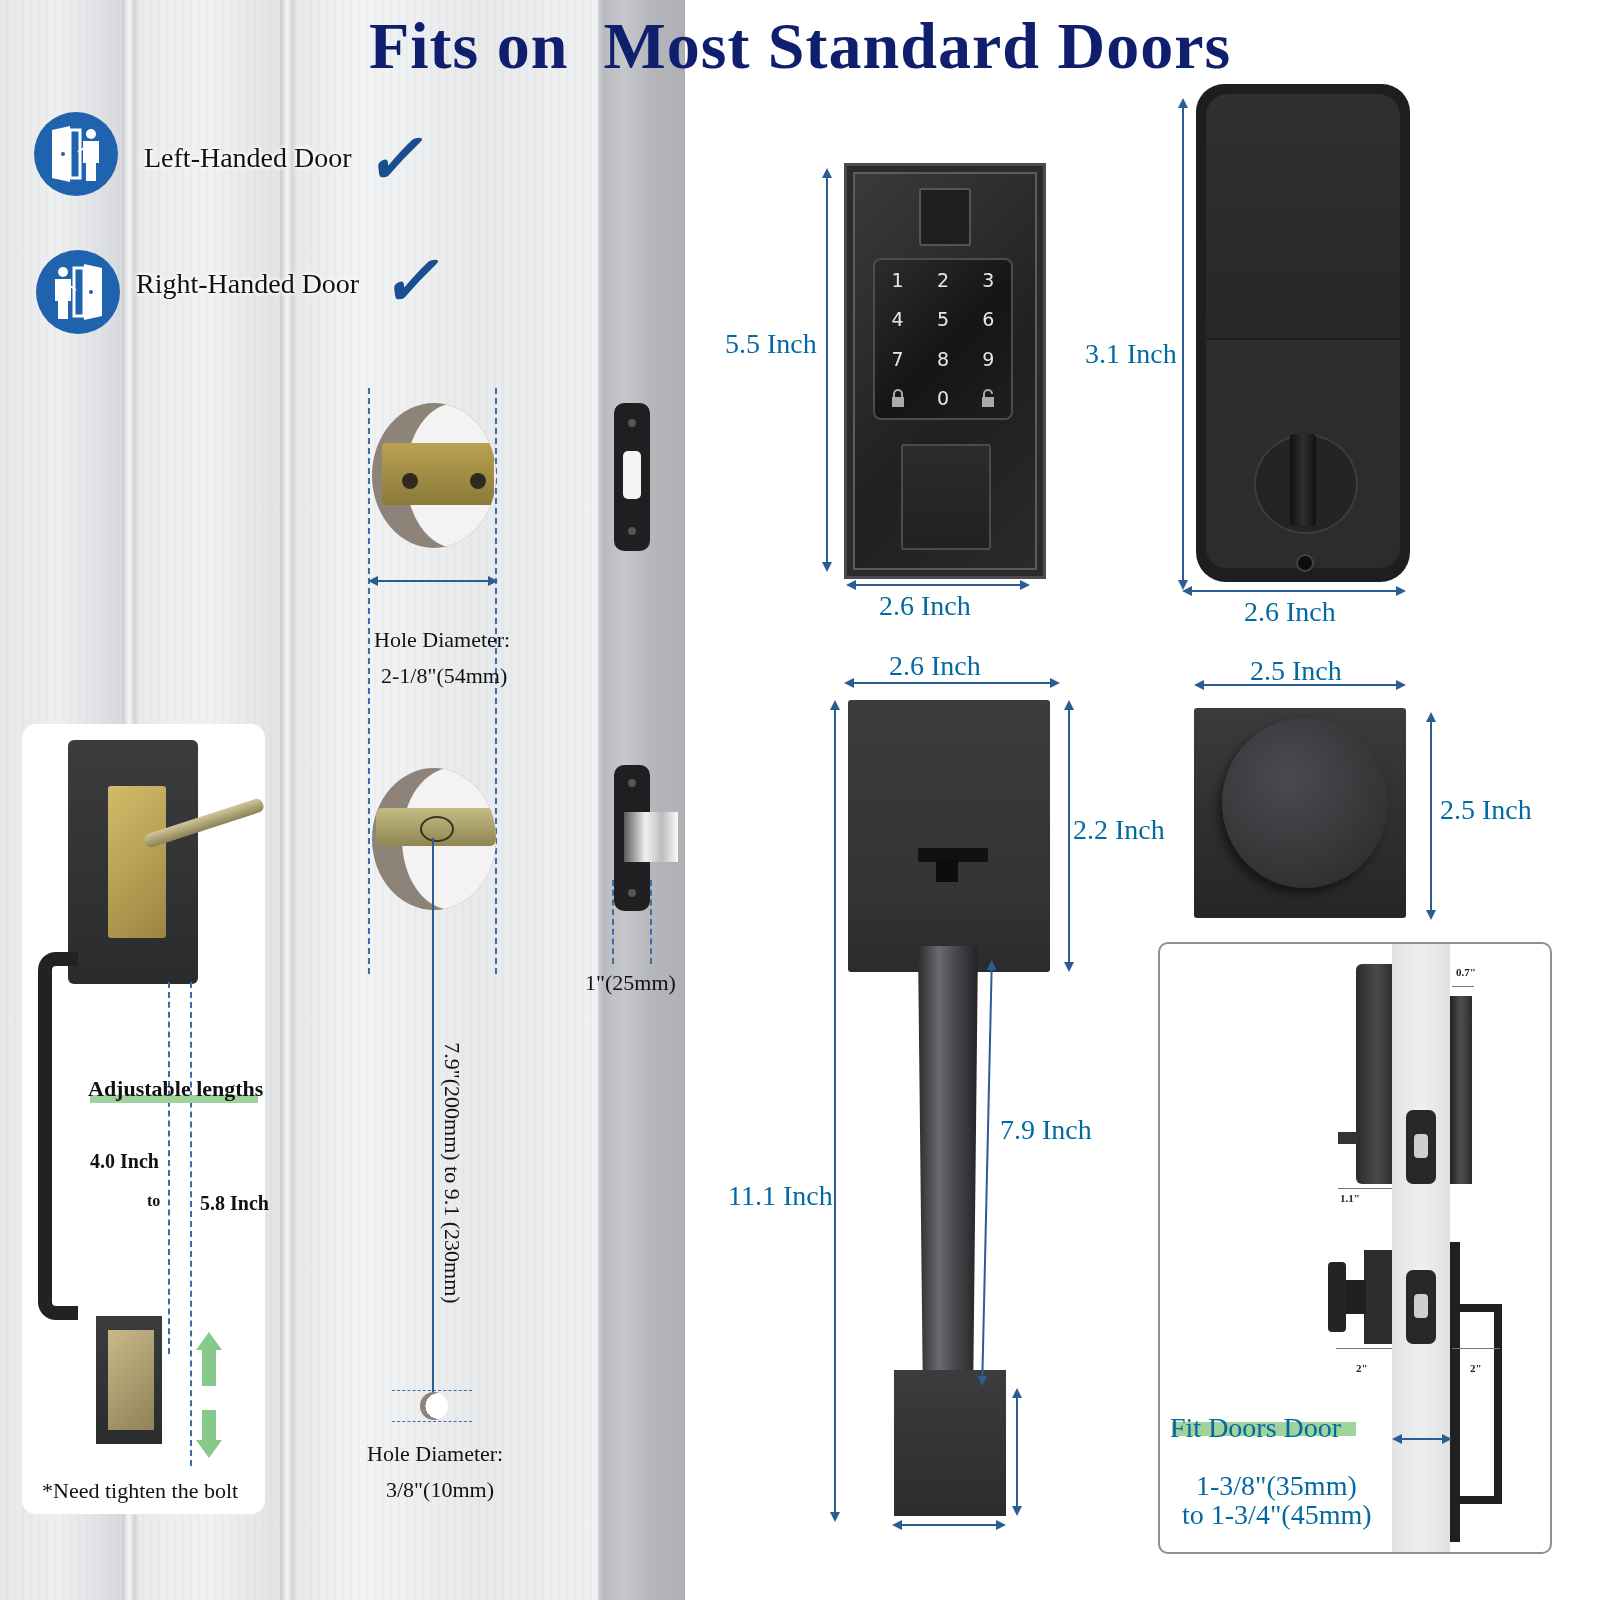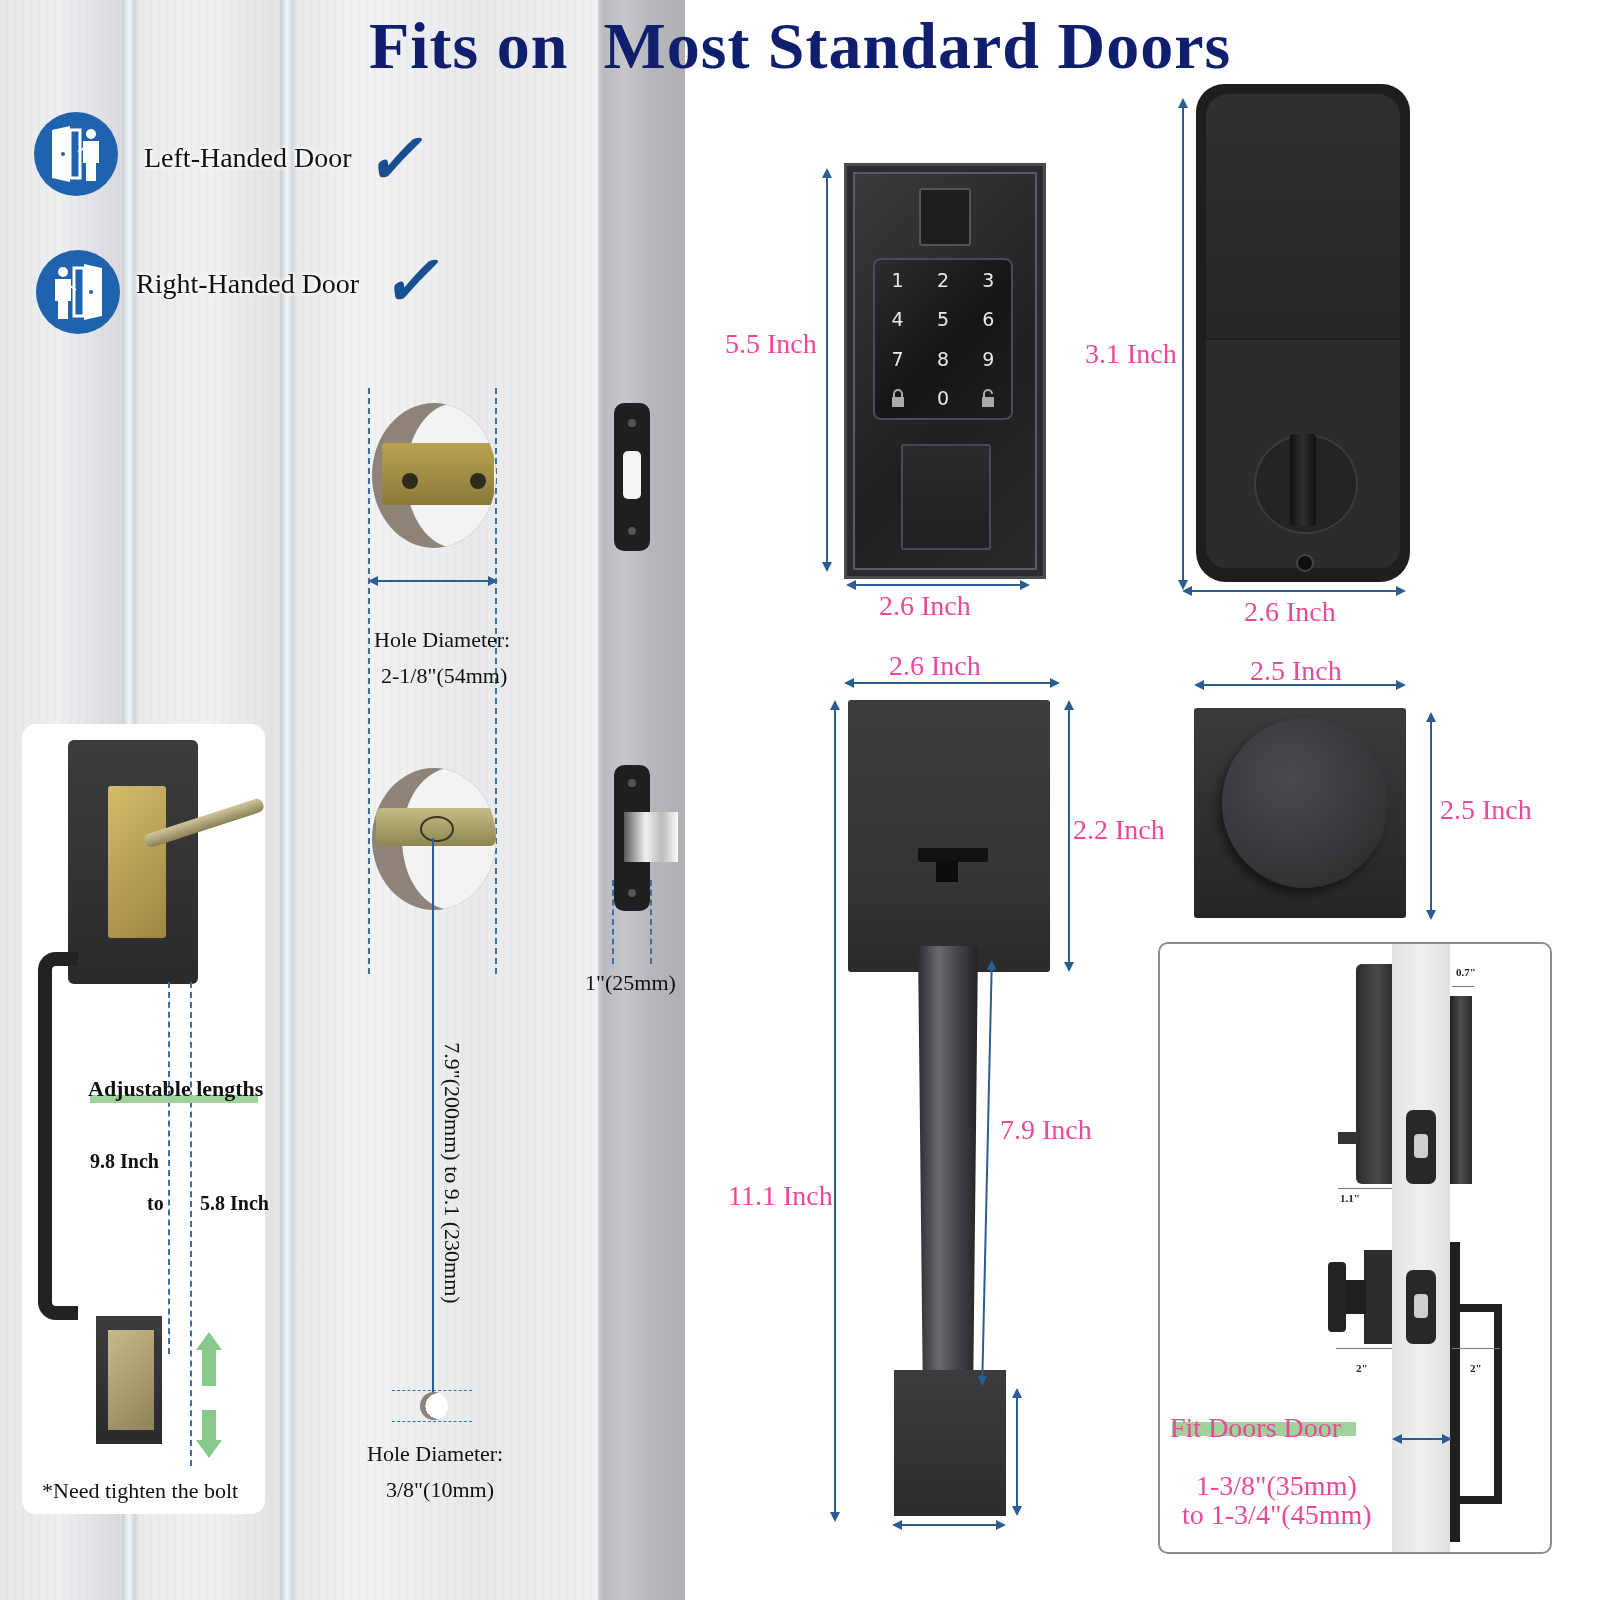--- a/index.html
+++ b/index.html
@@ -7,21 +7,21 @@
   .abs{position:absolute;}
   
   .door-bg{left:0;top:0;width:600px;height:1600px;background:linear-gradient(90deg,#e6e7e9 0%,#eeeff1 10%,#d8dadd 20%,#e9eaec 21%,#f0f1f2 35%,#e3e4e6 45%,#f2f3f4 60%,#e8e9eb 80%,#eef0f1 100%);}
   .panel-groove{top:0;width:18px;height:1600px;background:linear-gradient(90deg,#c9ccd0,#f4f5f6 40%,#d2d5d8 70%,#eceded);}
   .door-edge{left:598px;top:0;width:87px;height:1600px;background:linear-gradient(90deg,#d0d2d5 0%,#b9bbbe 6%,#c5c7ca 30%,#b5b7ba 60%,#aeb0b3 100%);}
   .wood-lines{left:0;top:0;width:600px;height:1600px;background:repeating-linear-gradient(90deg,rgba(255,255,255,0) 0px,rgba(255,255,255,0) 6px,rgba(190,193,197,0.18) 7px,rgba(255,255,255,0) 8px);}
   .title{left:0;top:8px;width:1600px;text-align:center;font-weight:bold;font-size:66px;color:#0f1f6e;letter-spacing:1px;white-space:pre;}
   .handed-icon{width:84px;height:84px;border-radius:50%;background:#1f62ad;display:flex;align-items:center;justify-content:center;}
   .handed-label{font-size:28px;color:#111;text-shadow:0 0 4px #fff,0 0 4px #fff,0 0 6px #fff;}
   .check{font-size:70px;color:#1a4f8f;font-weight:bold;transform:skewX(-12deg);}
-  .dim{font-size:28px;color:#ec4899;white-space:nowrap;}
+  .dim{font-size:28px;color:#0369a1;white-space:nowrap;}
   .dim-sm{font-size:22px;color:#111;white-space:nowrap;}
   .dim-xs{font-size:11px;color:#222;font-weight:bold;white-space:nowrap;}
   .vline{width:0;border-left:2px solid #2b5d93;}
   .hline{height:0;border-top:2px solid #2b5d93;}
   .dashv{width:0;border-left:2px dashed #3d6fa6;}
   .dashh{height:0;border-top:1px dashed #3d6fa6;}
   .arrow-up::before,.arrow-down::after{content:"";position:absolute;left:-6px;border-left:5px solid transparent;border-right:5px solid transparent;}
   .arrow-up::before{top:-2px;border-bottom:10px solid #2b5d93;}
   .arrow-down::after{bottom:-2px;border-top:10px solid #2b5d93;}
   .arrow-l::before,.arrow-r::after{content:"";position:absolute;top:-6px;border-top:5px solid transparent;border-bottom:5px solid transparent;}
@@ -115,22 +115,22 @@
   <div class="abs dark-metal" style="left:46px;top:16px;width:130px;height:244px;border-radius:6px;"></div>
   <div class="abs" style="left:86px;top:62px;width:58px;height:152px;background:linear-gradient(135deg,#d4bb6a,#9c8540);border-radius:3px;"></div>
   <div class="abs" style="left:120px;top:92px;width:124px;height:14px;background:linear-gradient(180deg,#d2c79c,#8c8055);transform:rotate(-18deg);border-radius:6px;"></div>
   <div class="abs" style="left:16px;top:228px;width:40px;height:368px;border:14px solid #222;border-right:none;border-radius:18px 0 0 18px;box-sizing:border-box;"></div>
   <div class="abs dark-metal" style="left:74px;top:592px;width:66px;height:128px;"></div>
   <div class="abs" style="left:86px;top:606px;width:46px;height:100px;background:linear-gradient(135deg,#c9b98b,#8f8257);"></div>
   <div class="abs dashv" style="left:146px;top:258px;height:372px;"></div>
   <div class="abs dashv" style="left:168px;top:258px;height:484px;"></div>
   <div class="abs green-hl" style="left:68px;top:371px;width:168px;"></div>
   <div class="abs dim-sm" style="left:66px;top:352px;font-weight:bold;">Adjustable lengths</div>
-  <div class="abs dim-sm" style="left:68px;top:426px;font-weight:bold;font-size:20px;">9.8 Inch</div>
-  <div class="abs dim-sm" style="left:125px;top:468px;font-weight:bold;font-size:20px;">to</div>
+  <div class="abs dim-sm" style="left:68px;top:426px;font-weight:bold;font-size:20px;">4.0 Inch</div>
+  <div class="abs dim-sm" style="left:125px;top:468px;font-weight:bold;font-size:16px;">to</div>
   <div class="abs dim-sm" style="left:178px;top:468px;font-weight:bold;font-size:20px;">5.8 Inch</div>
   <div class="abs" style="left:180px;top:622px;width:14px;height:40px;background:#86c98b;"></div>
   <div class="abs" style="left:174px;top:608px;width:0;height:0;border-left:13px solid transparent;border-right:13px solid transparent;border-bottom:18px solid #86c98b;"></div>
   <div class="abs" style="left:180px;top:686px;width:14px;height:32px;background:#86c98b;"></div>
   <div class="abs" style="left:174px;top:716px;width:0;height:0;border-left:13px solid transparent;border-right:13px solid transparent;border-top:18px solid #86c98b;"></div>
   <div class="abs dim-sm" style="left:20px;top:754px;">*Need tighten the bolt</div>
 </div>
 
 <div class="abs vline arrow-up arrow-down" style="left:826px;top:170px;height:400px;"></div>
 <div class="abs dim" style="left:725px;top:328px;">5.5 Inch</div>

